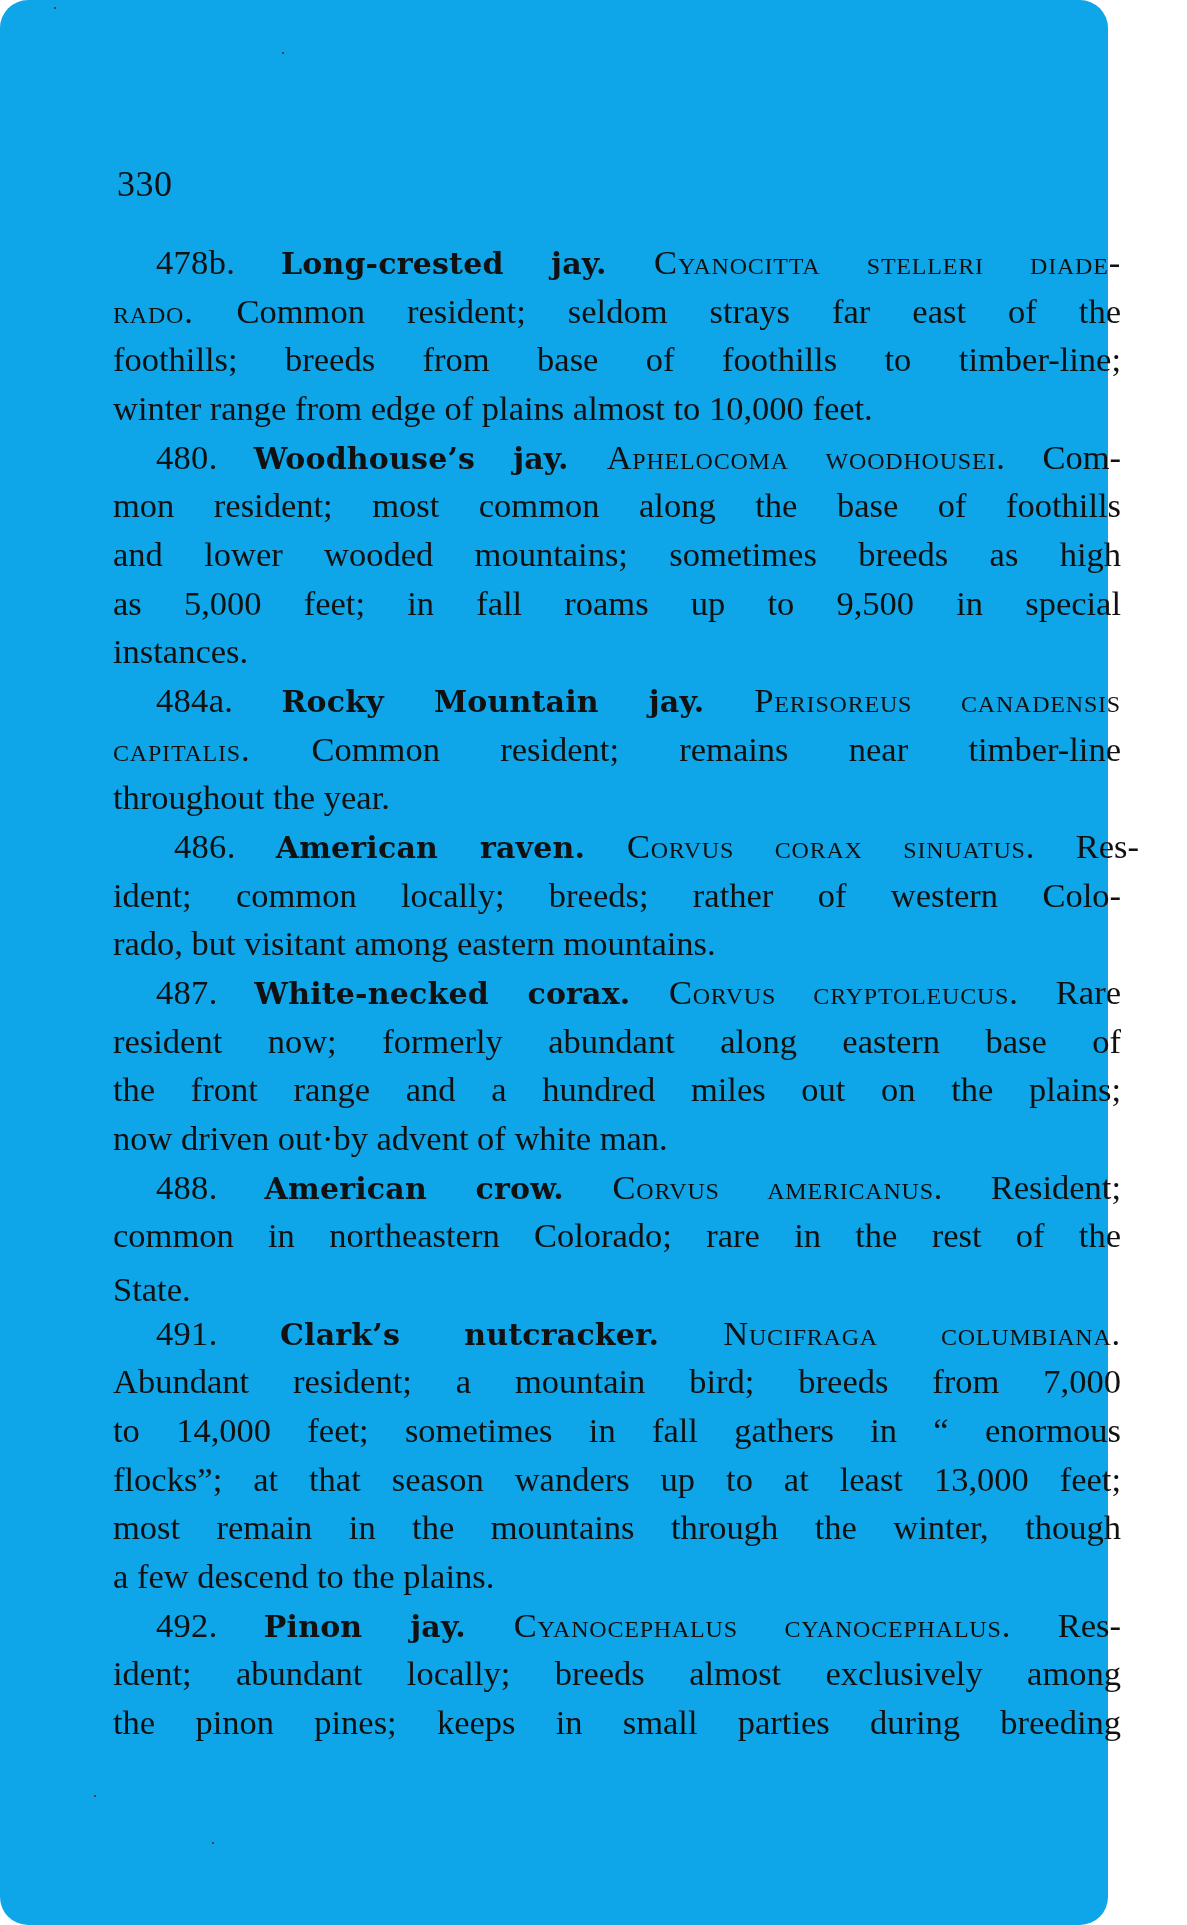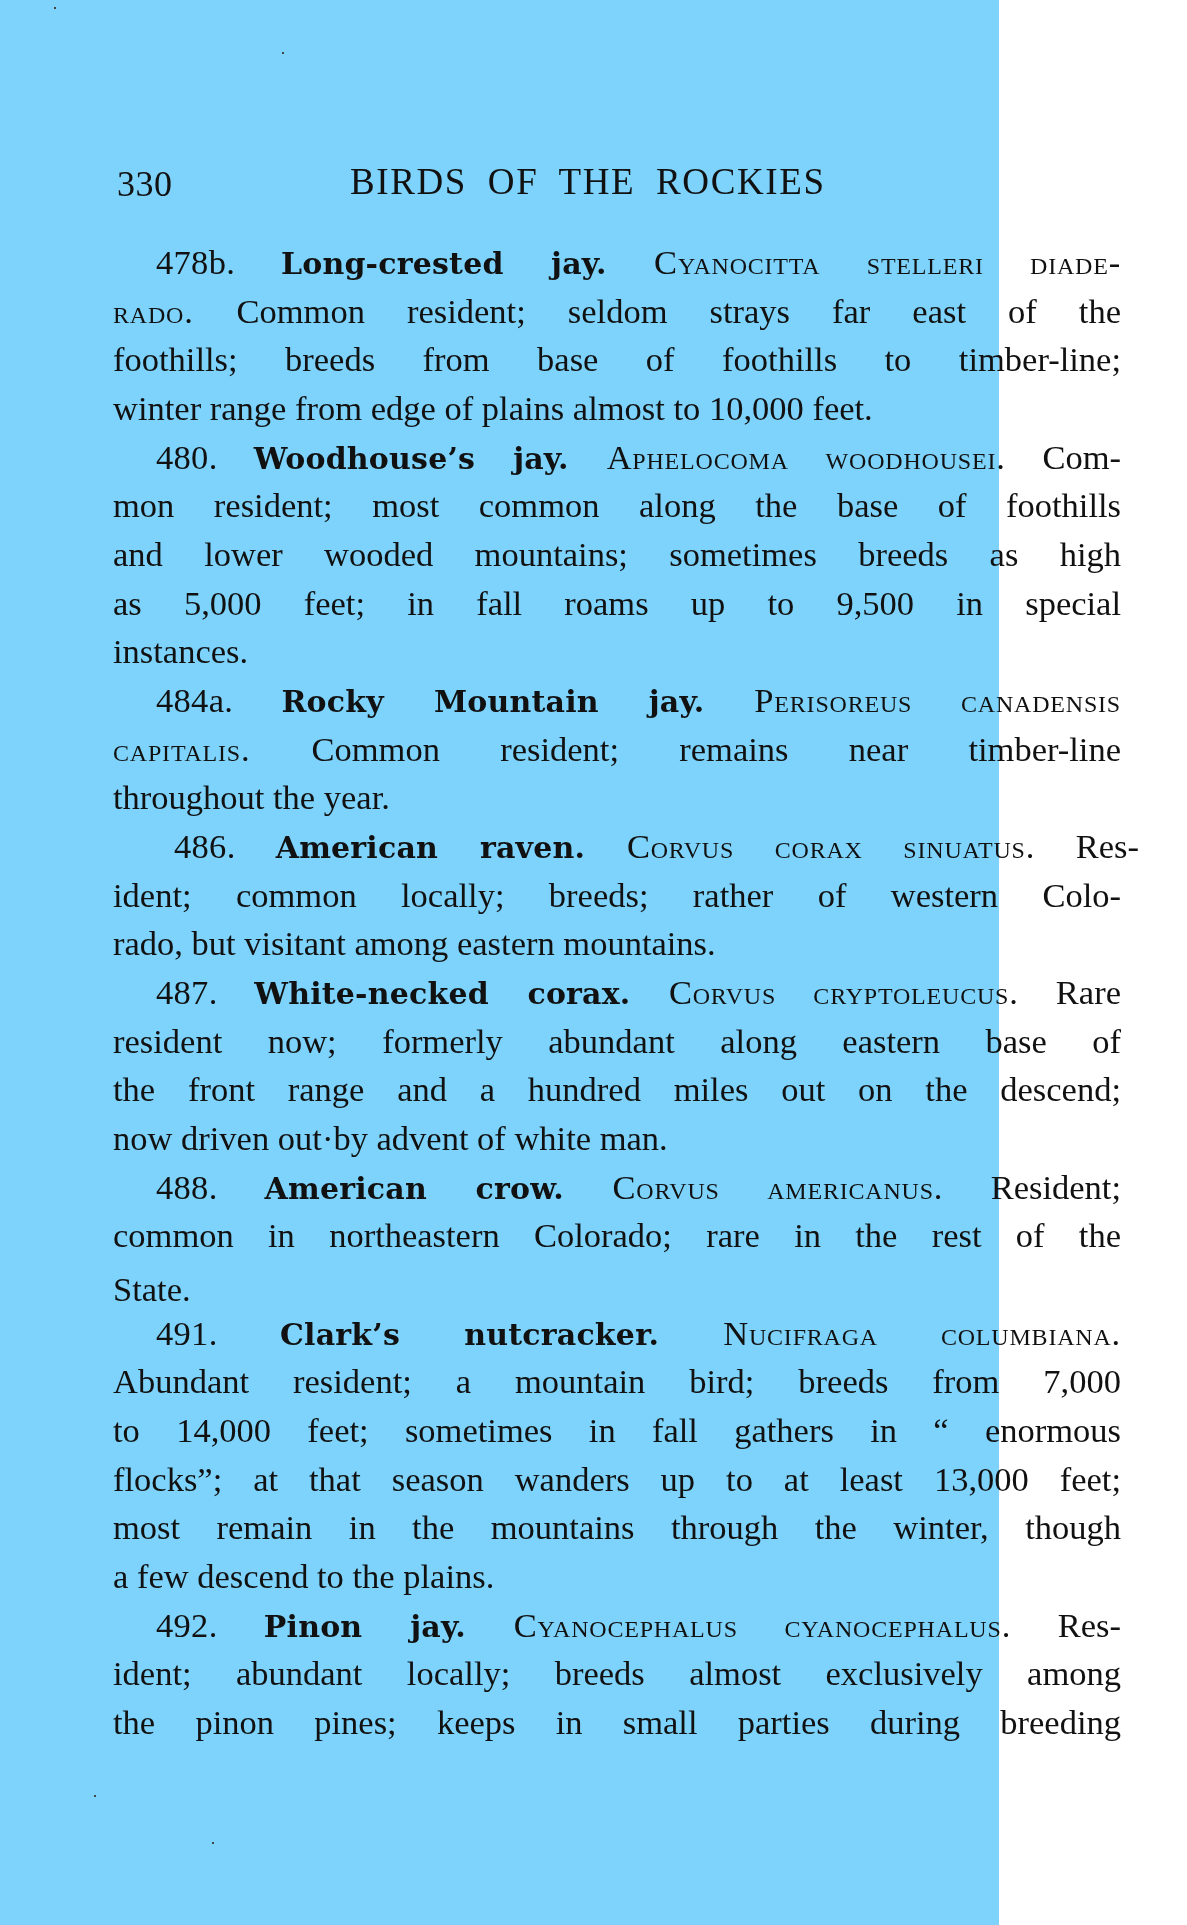--- a/index.html
+++ b/index.html
@@ -1,57 +1,56 @@
 <!DOCTYPE html>
 <html><head>
 <meta charset="utf-8">
 <style>
   html, body { margin: 0; padding: 0; background: #ffffff; }
   body { width: 1187px; height: 1925px; position: relative; overflow: hidden; }
-  .page { position: absolute; left: 0; top: 0; width: 999px; height: 1925px; background: #7dd3fc; color: #111111; font-family: "Liberation Serif", "DejaVu Serif", serif; }
+  .page { position: absolute; left: 0; top: 0; width: 1108px; height: 1925px; background: #0ea5e9; color: #111111; font-family: "Liberation Serif", "DejaVu Serif", serif; border-radius: 28px; }
   .running-head { position: absolute; left: 0; top: 0; width: 1187px; height: 220px; }
   .page-number { position: absolute; left: 117px; top: 162px; font-size: 36px; line-height: 44px; letter-spacing: 0.5px; }
   .running-title { position: absolute; left: 350px; top: 160px; width: 536px; font-size: 37px; line-height: 44px; letter-spacing: 1.6px; word-spacing: 10px; white-space: nowrap; }
   .body { position: absolute; left: 113px; top: 0; width: 1008px; }
   .line { position: absolute; left: 0; width: 1008px; height: 48px; font-size: 34.5px; line-height: 48px; white-space: nowrap; text-align: justify; text-align-last: justify; }
   .line.indent { left: 43px; width: 965px; }
   .line.last { text-align-last: left; }
   .num { letter-spacing: 0.3px; }
   .name { font-weight: bold; font-family: "DejaVu Serif", "Liberation Serif", serif; font-size: 30px; letter-spacing: 0.2px; }
   .sci { font-variant: small-caps; letter-spacing: 0.8px; }
   .speck { position: absolute; width: 2px; height: 2px; background: #444; }
 </style>
 </head>
 <body>
 
 <div class="page">
   <div class="running-head">
     <span class="page-number">330</span>
-    <span class="running-title">BIRDS OF THE ROCKIES</span>
   </div>
 
   <div class="body" id="body-text">
       <div class="line indent" style="top: 238px;"><span class="num">478b. </span> <span class="name">Long-crested jay. </span> <span class="sci">Cyanocitta stelleri diade-</span></div>
       <div class="line" style="top: 286.67px;"><span class="sci">rado. </span> <span class="txt">Common resident; seldom strays far east of the</span></div>
       <div class="line" style="top: 335.34px;"><span class="txt">foothills; breeds from base of foothills to timber-line;</span></div>
       <div class="line last" style="top: 384.01px;"><span class="txt">winter range from edge of plains almost to 10,000 feet.</span></div>
       <div class="line indent" style="top: 432.68px;"><span class="num">480. </span> <span class="name">Woodhouse’s jay. </span> <span class="sci">Aphelocoma woodhousei. </span> <span class="txt">Com-</span></div>
       <div class="line" style="top: 481.35px;"><span class="txt">mon resident; most common along the base of foothills</span></div>
       <div class="line" style="top: 530.02px;"><span class="txt">and lower wooded mountains; sometimes breeds as high</span></div>
       <div class="line" style="top: 578.69px;"><span class="txt">as 5,000 feet; in fall roams up to 9,500 in special</span></div>
       <div class="line last" style="top: 627.36px;"><span class="txt">instances.</span></div>
       <div class="line indent" style="top: 676.03px;"><span class="num">484a. </span> <span class="name">Rocky Mountain jay. </span> <span class="sci">Perisoreus canadensis</span></div>
       <div class="line" style="top: 724.7px;"><span class="sci">capitalis. </span> <span class="txt">Common resident; remains near timber-line</span></div>
       <div class="line last" style="top: 773.37px;"><span class="txt">throughout the year.</span></div>
       <div class="line indent" style="top: 822.04px; margin-left: 18px;"><span class="num">486. </span> <span class="name">American raven. </span> <span class="sci">Corvus corax sinuatus. </span> <span class="txt">Res-</span></div>
       <div class="line" style="top: 870.71px;"><span class="txt">ident; common locally; breeds; rather of western Colo-</span></div>
       <div class="line last" style="top: 919.38px;"><span class="txt">rado, but visitant among eastern mountains.</span></div>
       <div class="line indent" style="top: 968.05px;"><span class="num">487. </span> <span class="name">White-necked corax. </span> <span class="sci">Corvus cryptoleucus. </span> <span class="txt">Rare</span></div>
       <div class="line" style="top: 1016.72px;"><span class="txt">resident now; formerly abundant along eastern base of</span></div>
-      <div class="line" style="top: 1065.39px;"><span class="txt">the front range and a hundred miles out on the descend;</span></div>
+      <div class="line" style="top: 1065.39px;"><span class="txt">the front range and a hundred miles out on the plains;</span></div>
       <div class="line last" style="top: 1114.06px;"><span class="txt">now driven out·by advent of white man.</span></div>
       <div class="line indent" style="top: 1162.73px;"><span class="num">488. </span> <span class="name">American crow. </span> <span class="sci">Corvus americanus. </span> <span class="txt">Resident;</span></div>
       <div class="line" style="top: 1211.4px;"><span class="txt">common in northeastern Colorado; rare in the rest of the</span></div>
       <div class="line last" style="top: 1265px;"><span class="txt">State.</span></div>
       <div class="line indent" style="top: 1308.74px;"><span class="num">491. </span> <span class="name">Clark’s nutcracker. </span> <span class="sci">Nucifraga columbiana.</span></div>
       <div class="line" style="top: 1357.41px;"><span class="txt">Abundant resident; a mountain bird; breeds from 7,000</span></div>
       <div class="line" style="top: 1406.08px;"><span class="txt">to 14,000 feet; sometimes in fall gathers in “ enormous</span></div>
       <div class="line" style="top: 1454.75px;"><span class="txt">flocks”; at that season wanders up to at least 13,000 feet;</span></div>
       <div class="line" style="top: 1503.42px;"><span class="txt">most remain in the mountains through the winter, though</span></div>
       <div class="line last" style="top: 1552.09px;"><span class="txt">a few descend to the plains.</span></div>

